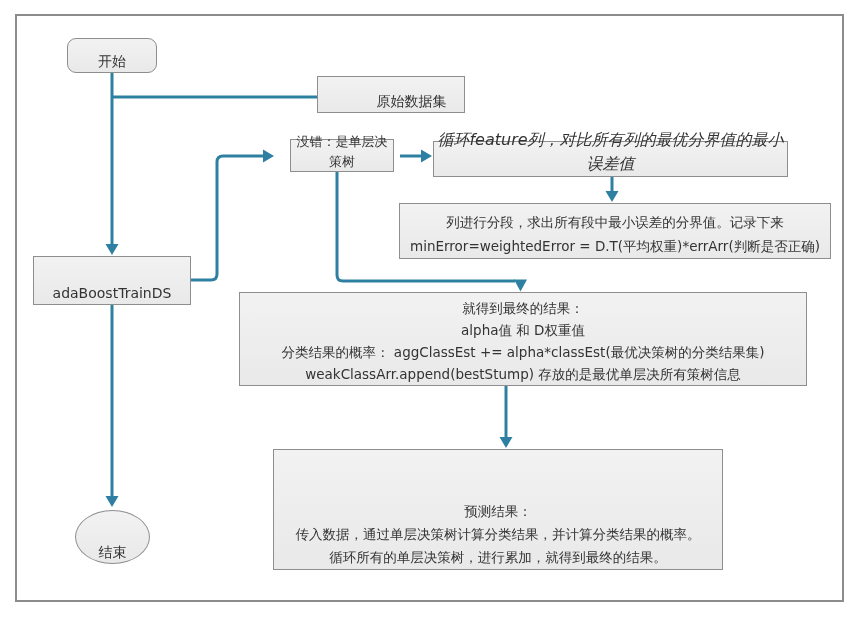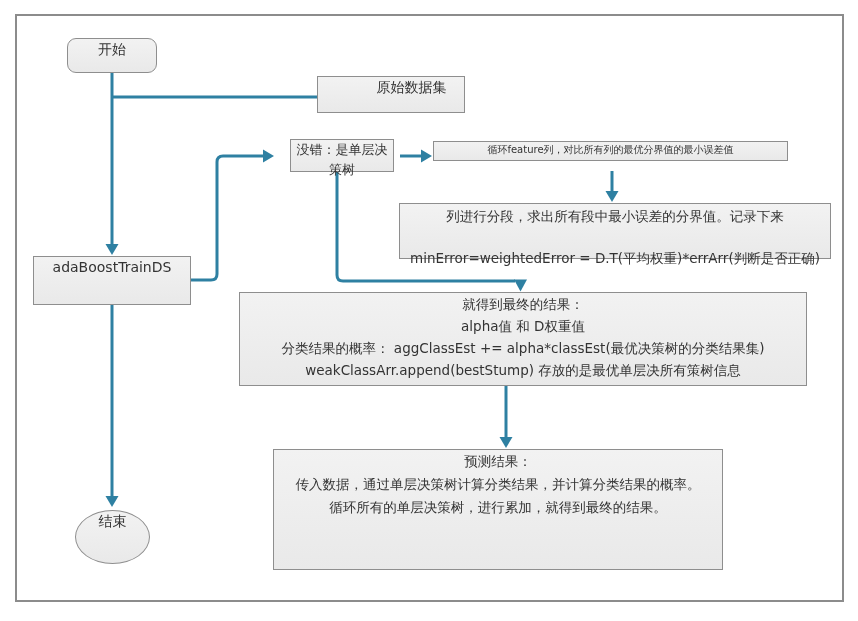--- a/index.html
+++ b/index.html
@@ -13,29 +13,29 @@
     border:2px solid #8c8c8c;box-sizing:border-box;background:transparent;
   }
   .connector-layer{
     position:absolute;left:0;top:0;width:858px;height:621px;pointer-events:none;
   }
   .node{
     position:absolute;box-sizing:border-box;
     border:1px solid #8e8e8e;
     background:linear-gradient(#f2f2f2,#e9e9e9);
     color:#333333;
-    display:flex;flex-direction:column;justify-content:flex-start;align-items:center;
+    display:flex;flex-direction:column;justify-content:flex-end;align-items:center;
     text-align:center;font-size:13px;line-height:1.5;
     z-index:2;
   }
   #n-start{left:67px;top:38px;width:90px;height:35px;border-radius:9px;font-size:14px;}
   #n-dataset{left:317px;top:76px;width:148px;height:37px;font-size:14px;padding-left:41px;}
   #n-stump{left:290px;top:139px;width:104px;height:33px;font-size:13px;}
-  #n-loop{left:433px;top:141px;width:355px;height:20px;font-size:10px;}
-  #n-segment{left:399px;top:203px;width:432px;height:56px;font-size:13.5px;line-height:24px;gap:18px;}
+  #n-loop{left:433px;top:141px;width:355px;height:36px;font-size:16px;font-style:italic;}
+  #n-segment{left:399px;top:203px;width:432px;height:56px;font-size:13.5px;line-height:24px;}
   #n-train{left:33px;top:256px;width:158px;height:49px;font-size:14px;}
   #n-formula{left:239px;top:292px;width:568px;height:94px;font-size:13.5px;line-height:22px;}
   #n-predict{left:273px;top:449px;width:450px;height:121px;font-size:13.5px;line-height:23px;}
   #n-end{left:75px;top:510px;width:75px;height:54px;border-radius:50%;font-size:14px;}
 </style>
 </head>
 <body>
 
 <div class="canvas-border"></div>
 

